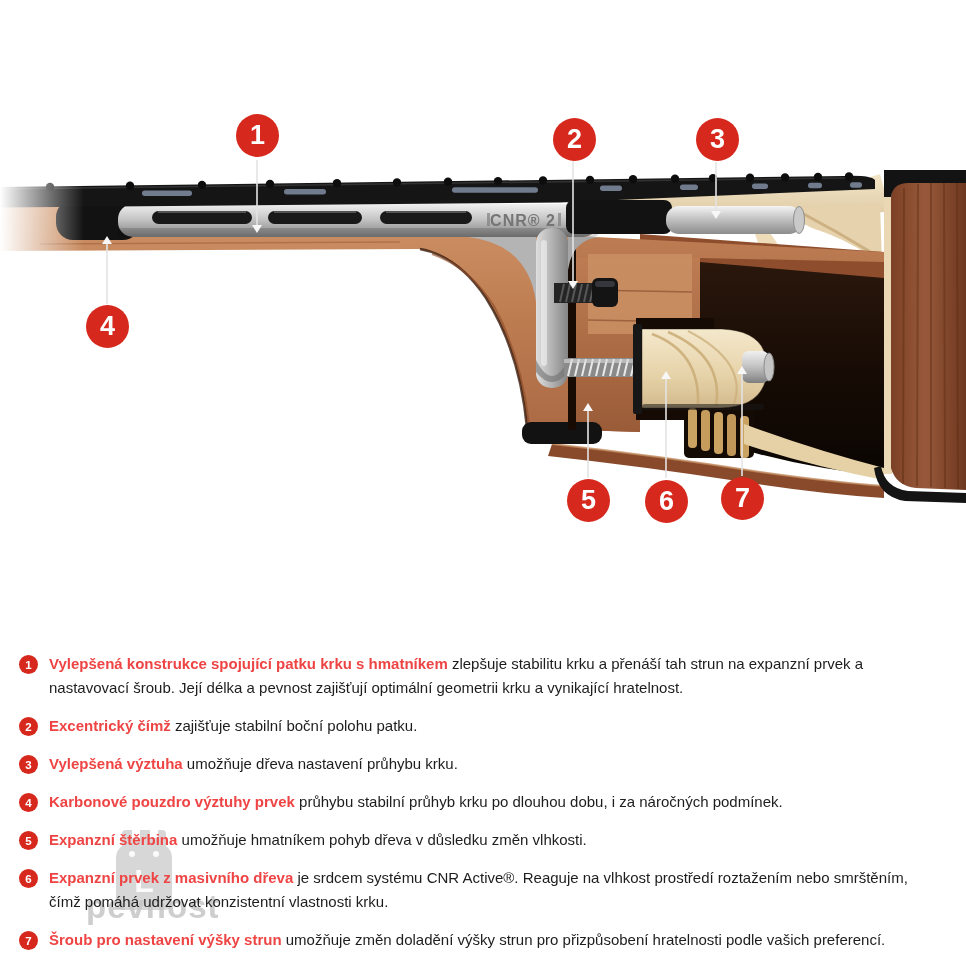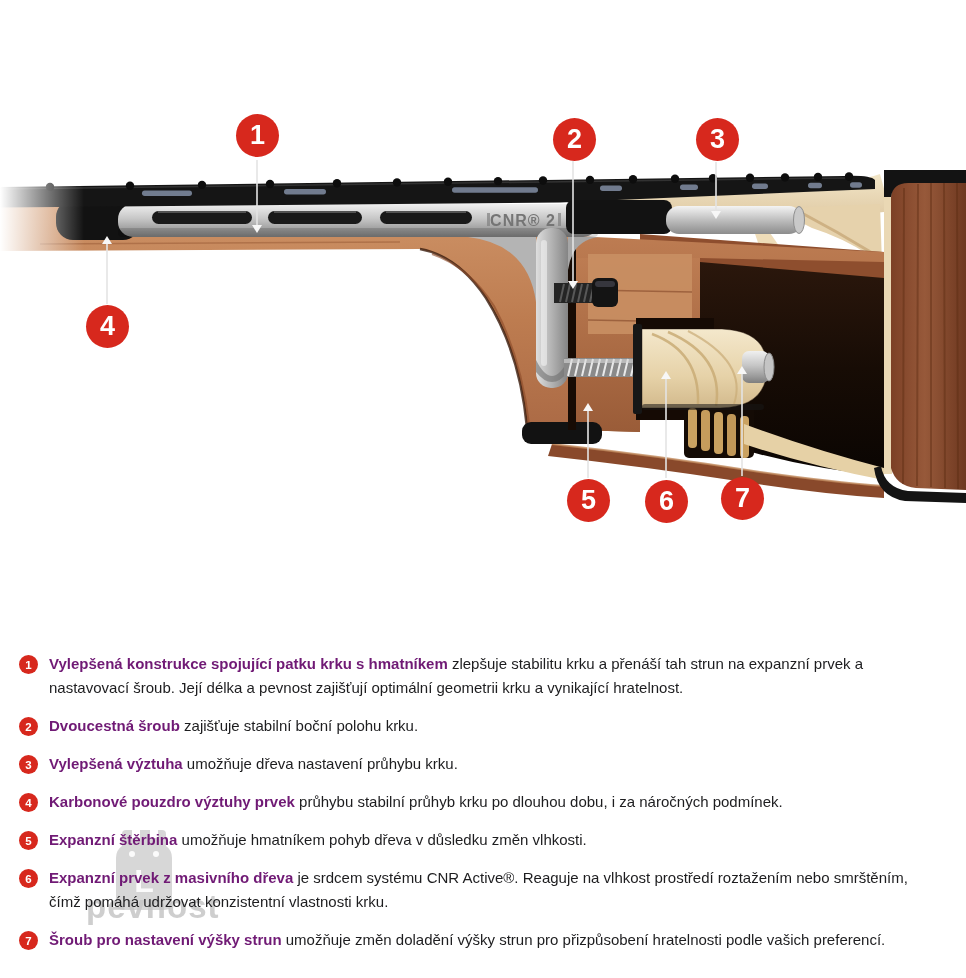--- a/index.html
+++ b/index.html
@@ -21,21 +21,21 @@
   .legend{position:absolute;left:19px;top:652px;width:894px;z-index:2;}
   .legend p{
     position:relative;margin:0 0 14px 0;padding-left:30px;
     font-size:15px;line-height:24px;color:#1d1d1f;
   }
   .legend .badge{
     position:absolute;left:0;top:3px;width:19px;height:19px;border-radius:50%;
     background:#d7281d;color:#fff;font-size:11.5px;font-weight:700;
     display:flex;align-items:center;justify-content:center;
   }
-  .legend b{font-weight:700;color:#701a75;}
+  .legend b{font-weight:700;color:#ef4444;}
   
   .watermark{position:absolute;left:70px;top:824px;width:140px;height:110px;z-index:1;}
   .watermark .wm-text{
     position:absolute;left:16px;top:64px;font-size:33px;font-weight:600;
     letter-spacing:1px;color:#c6c6c6;opacity:.85;
   }
   .watermark svg{position:absolute;left:28px;top:0;}
 </style>
 </head>
 <body>
@@ -301,21 +301,21 @@
       <text x="46" y="68" text-anchor="middle" font-size="32" font-weight="bold" fill="#ffffff" opacity="0.9">L</text>
     </svg>
     <div class="wm-text">pevnost</div>
   </div>
 
   <div class="legend">
     <p>
       <span class="badge">1</span><b>Vylepšená konstrukce spojující patku krku s hmatníkem</b><span> zlepšuje stabilitu krku a přenáší tah strun na expanzní prvek a nastavovací šroub. Její délka a pevnost zajišťují optimální geometrii krku a vynikající hratelnost.</span>
     </p>
     <p>
-      <span class="badge">2</span><b>Dvoucestná šroub</b><span> zajišťuje stabilní boční polohu krku.</span>
+      <span class="badge">2</span><b>Excentrický čímž</b><span> zajišťuje stabilní boční polohu patku.</span>
     </p>
     <p>
       <span class="badge">3</span><b>Vylepšená výztuha</b><span> umožňuje dřeva nastavení průhybu krku.</span>
     </p>
     <p>
       <span class="badge">4</span><b>Karbonové pouzdro výztuhy prvek</b><span> průhybu stabilní průhyb krku po dlouhou dobu, i za náročných podmínek.</span>
     </p>
     <p>
       <span class="badge">5</span><b>Expanzní štěrbina</b><span> umožňuje hmatníkem pohyb dřeva v důsledku změn vlhkosti.</span>
     </p>

